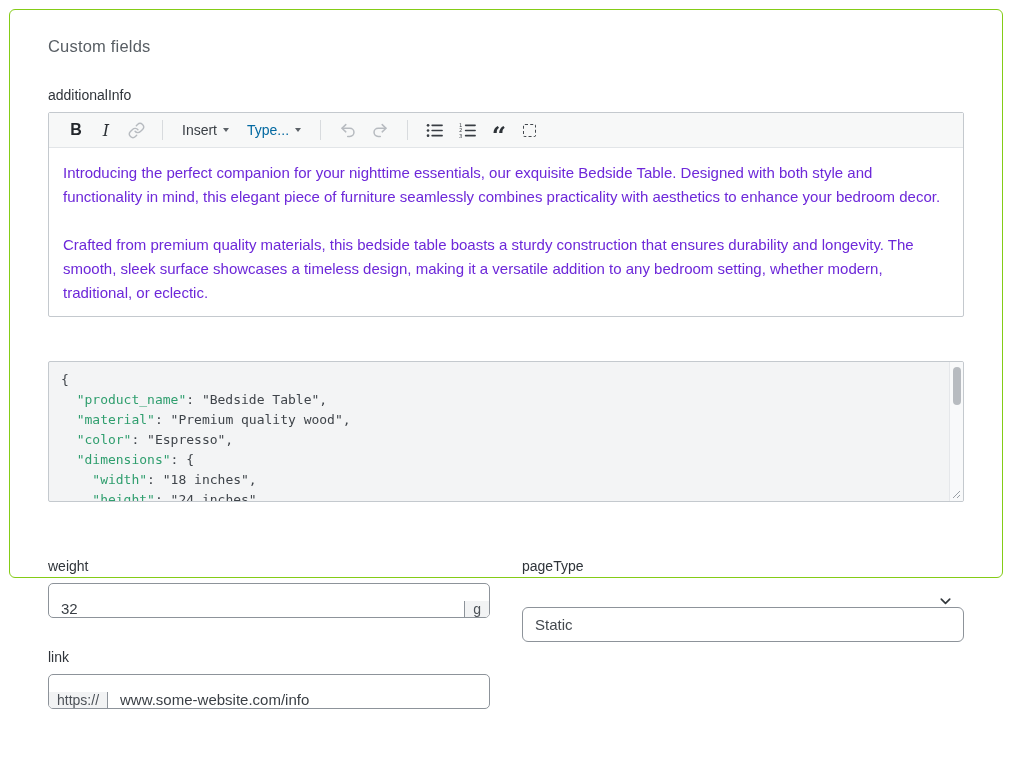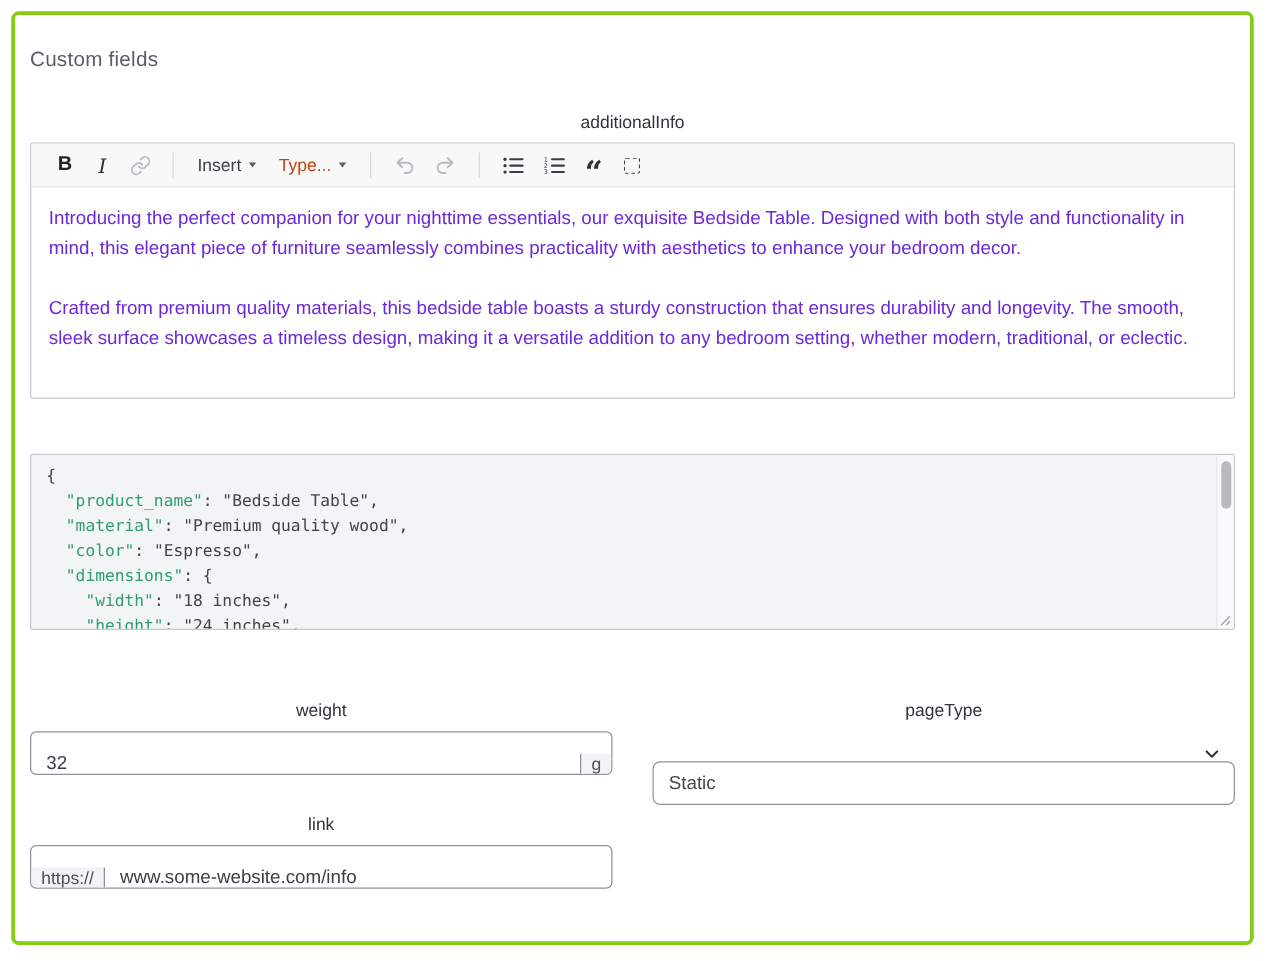--- a/index.html
+++ b/index.html
@@ -5,38 +5,37 @@
   * { box-sizing: border-box; margin: 0; padding: 0; }
   html, body { width: 1013px; height: 769px; background: #ffffff; }
   body {
     font-family: "Liberation Sans", sans-serif;
     color: #33383d;
     position: relative;
   }
   .card {
     position: absolute;
     left: 9px; top: 9px;
-    width: 994px; height: 747px;
+    width: 994px; height: 569px;
     background: #ffffff;
-    border: 3px solid #84cc16;
+    border: 1px solid #84cc16;
     border-radius: 6px;
-    padding: 27px 12px;
+    padding: 27px 38px;
   }
   .card-title {
     font-size: 16.5px;
     font-weight: 400;
     color: #585e64;
     letter-spacing: .2px;
     margin-bottom: 31px;
   }
   .field-label {
     font-size: 14px;
     color: #2f343a;
     margin-bottom: 9px;
-    text-align: center;
   }
 
   
   .rte {
     border: 1px solid #c4c9ce;
     border-radius: 2px;
     background: #fff;
   }
   .rte-toolbar {
     display: flex;
@@ -226,21 +225,21 @@
             <path d="M10 13a5 5 0 0 0 7.54.54l3-3a5 5 0 0 0-7.07-7.07l-1.72 1.71"></path>
             <path d="M14 11a5 5 0 0 0-7.54-.54l-3 3a5 5 0 0 0 7.07 7.07l1.71-1.71"></path>
           </svg>
         </button>
         <span class="tb-divider"></span>
         <button class="tb-btn tb-dropdown">
           <span>Insert</span>
           <span class="caret"></span>
         </button>
         <button class="tb-btn tb-dropdown">
-          <span style="color:#c2410c">Type...</span>
+          <span style="color:#0369a1">Type...</span>
           <span class="caret"></span>
         </button>
         <span class="tb-divider"></span>
         <button class="tb-btn tb-disabled">
           <svg class="icon-svg" width="19" height="19" viewBox="0 0 20 20" fill="none" stroke="#b7bbc0" stroke-width="1.6" stroke-linecap="round" stroke-linejoin="round">
             <path d="M8.2 3.8 4.2 7.6l4 3.8"></path>
             <path d="M4.4 7.6h8.1a4.3 4.3 0 0 1 0 8.6h-2.3"></path>
           </svg>
         </button>
         <button class="tb-btn tb-disabled">

